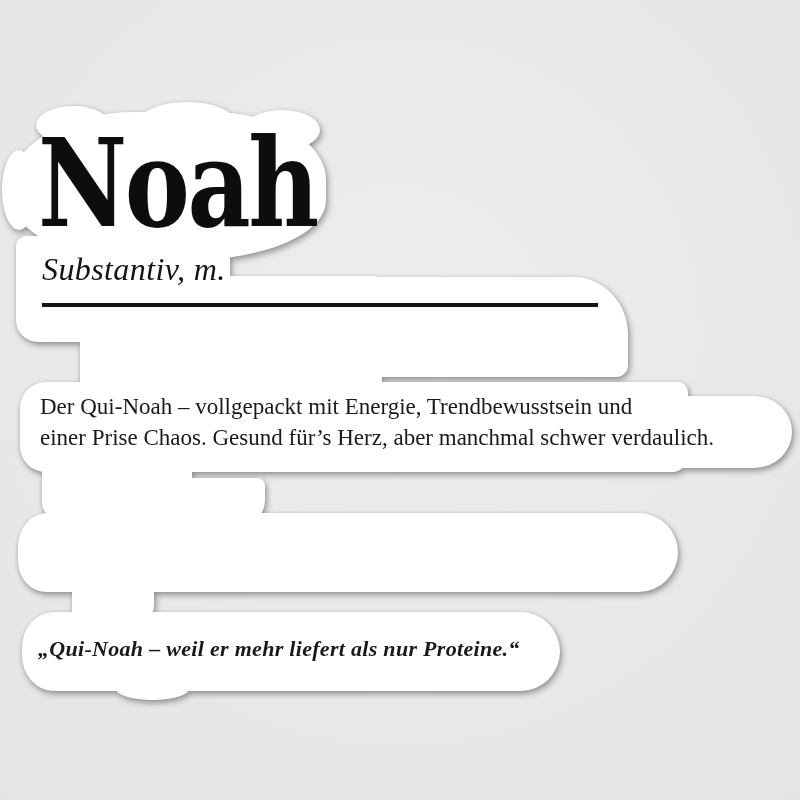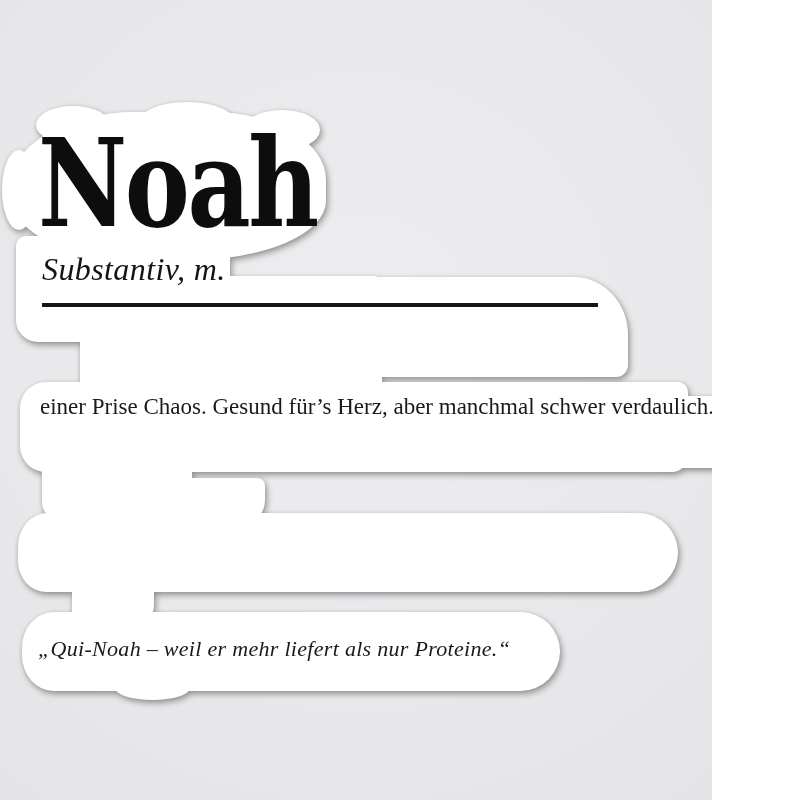--- a/index.html
+++ b/index.html
@@ -1,17 +1,17 @@
 <!DOCTYPE html>
 <html><head>
 <meta charset="utf-8">
 <style>
   html,body{margin:0;padding:0;}
   .stage{
-    position:relative;width:712px;height:800px;overflow:hidden;
+    position:relative;width:800px;height:800px;overflow:hidden;
     background:radial-gradient(circle at 50% 42%, #ededef 0%, #e9e9eb 55%, #e4e4e6 100%);
     font-family:"Liberation Serif", serif;
   }
   .sticker{
     position:absolute;inset:0;
     filter: drop-shadow(2px 3px 3px rgba(0,0,0,0.30)) drop-shadow(0 1px 2px rgba(0,0,0,0.14));
   }
   .shape{position:absolute;background:#ffffff;}
   
   .s-noah   {left:8px;   top:112px; width:318px; height:148px;
@@ -58,20 +58,21 @@
   }
   .t-syn{
     position:absolute;left:40px;top:534px;
     font-weight:bold;font-size:23px;line-height:1.2;letter-spacing:-0.2px;color:#131313;
     white-space:nowrap;
   }
   .t-quote{
     position:absolute;left:38px;top:636px;
     font-style:italic;font-size:22px;line-height:1.2;letter-spacing:0.3px;color:#1a1a1a;
     white-space:nowrap;
+    font-weight:bold;
   }
 </style>
 </head>
 <body>
 
 <div class="stage">
 
   <div class="sticker">
     <div class="shape s-noah"></div>
     <div class="shape s-bump1"></div>
@@ -92,20 +93,21 @@
   </div>
 
   <div class="content">
     <div class="t-title">Noah</div>
 
     <div class="t-sub">Substantiv, m.</div>
 
     <div class="t-rule"></div>
 
     <div class="t-def">
+      <span style="display:block">Der Qui-Noah – vollgepackt mit Energie, Trendbewusstsein und</span>
       <span style="display:block">einer Prise Chaos. Gesund für’s Herz, aber manchmal schwer verdaulich.</span>
     </div>
 
 
     <div class="t-quote">„Qui-Noah – weil er mehr liefert als nur Proteine.“</div>
   </div>
 
 </div>
 
 </body></html>

